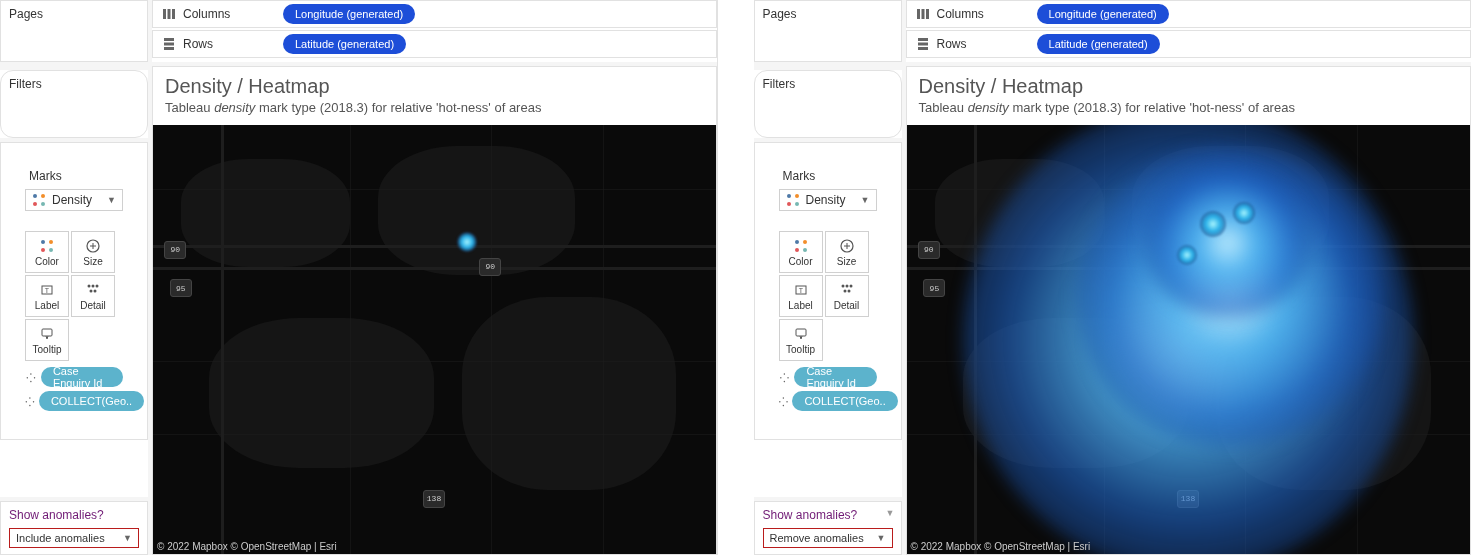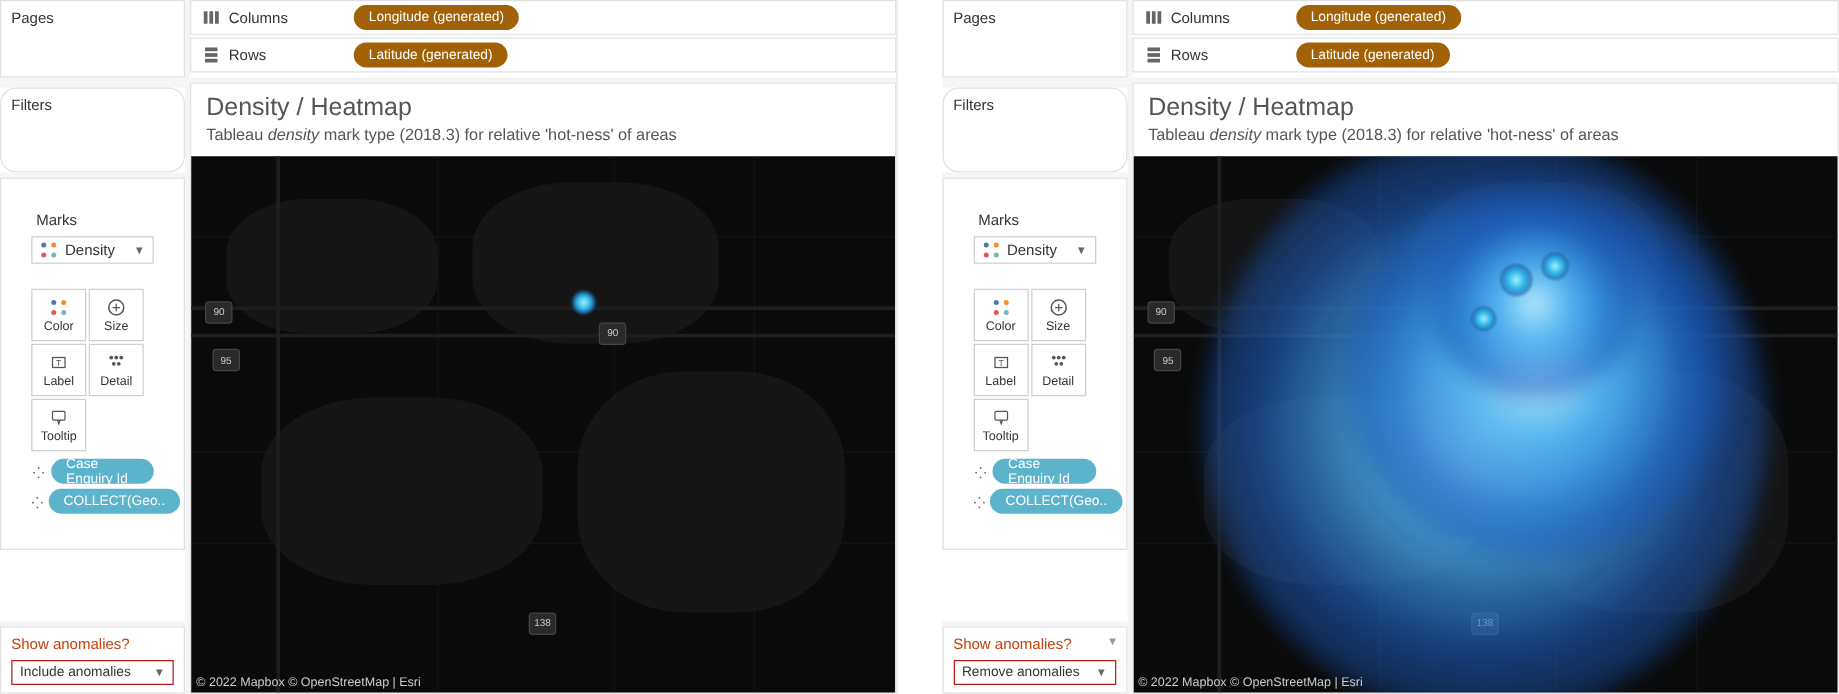--- a/index.html
+++ b/index.html
@@ -9,21 +9,21 @@
   .panel:last-child { border-right: none; }
   .top-shelves { display: flex; border-bottom: 4px solid #f5f5f5; }
   .left-col { width: 152px; flex-shrink: 0; border-right: 4px solid #f5f5f5; }
   .right-col { flex: 1; display: flex; flex-direction: column; }
   .card { border: 1px solid #e1e1e1; background: #fff; padding: 6px 8px; }
   .pages-card { height: 62px; }
   .shelf-row { display: flex; align-items: center; border: 1px solid #e1e1e1; background: #fff; padding: 4px 8px; margin-bottom: 2px; height: 28px; }
   .shelf-row:last-child { margin-bottom: 0; }
   .shelf-icon { width: 16px; height: 16px; display: flex; align-items: center; justify-content: center; color: #666; font-size: 13px; margin-right: 6px; }
   .shelf-label { font-size: 12px; color: #333; width: 100px; }
-  .pill { display: inline-flex; align-items: center; background: #a16207; color: #fff; border-radius: 12px; padding: 3px 12px; font-size: 11px; height: 20px; }
+  .pill { display: inline-flex; align-items: center; background: #1d4ed8; color: #fff; border-radius: 12px; padding: 3px 12px; font-size: 11px; height: 20px; }
   .pill-blue { background: #5cb3cc; }
   .gap { height: 4px; background: #f5f5f5; }
   .main-row { display: flex; flex: 1; }
   .sidebar { width: 152px; flex-shrink: 0; display: flex; flex-direction: column; border-right: 4px solid #f5f5f5; }
   .filters-card { height: 68px; border-radius: 13px; }
   .marks-card { padding: 24px; }
   .marks-title { font-size: 12px; color: #333; padding: 2px 4px 6px 4px; }
   .mark-type-select { display: flex; align-items: center; border: 1px solid #d0d0d0; padding: 3px 6px; background: #fff; cursor: pointer; justify-content: space-between; }
   .mark-type-left { display: flex; align-items: center; gap: 6px; }
   .mark-dots { width: 14px; height: 14px; position: relative; }
@@ -34,40 +34,40 @@
   .mark-dots .d4 { bottom: 1px; right: 1px; background: #76b7b2; }
   .caret { font-size: 9px; color: #666; }
   .mark-btns { display: flex; gap: 2px; margin-top: 20px; flex-wrap: wrap; }
   .mark-btn { width: 44px; height: 42px; border: 1px solid #d0d0d0; background: #fff; display: flex; flex-direction: column; align-items: center; justify-content: center; gap: 2px; cursor: pointer; }
   .mark-btn .icon { height: 16px; display: flex; align-items: center; justify-content: center; font-size: 14px; color: #555; }
   .mark-btn .lbl { font-size: 10px; color: #333; }
   .detail-pills { margin-top: 6px; }
   .detail-pill-row { display: flex; align-items: center; gap: 4px; margin-bottom: 4px; }
   .detail-icon { width: 16px; height: 16px; font-size: 12px; color: #666; text-align: center; }
   .anomaly-card { padding: 6px 8px; position: relative; }
-  .anomaly-title { font-size: 12px; color: #c2410c; margin-bottom: 6px; }
+  .anomaly-title { font-size: 12px; color: #701a75; margin-bottom: 6px; }
   .anomaly-select { display: flex; align-items: center; justify-content: space-between; border: 1px solid #b91c1c; padding: 3px 6px; font-size: 11px; background: #fff; cursor: pointer; }
   .anomaly-caret-corner { position: absolute; right: 6px; top: 6px; font-size: 9px; color: #999; }
   .viz-area { flex: 1; display: flex; flex-direction: column; border: 1px solid #e1e1e1; background: #fff; }
   .viz-header { padding: 8px 12px 4px 12px; }
   .viz-title { font-size: 20px; font-weight: 300; color: #555; }
   .viz-subtitle { font-size: 13px; color: #555; margin-top: 2px; }
   .viz-subtitle .italic { font-style: italic; }
   .map-container { flex: 1; position: relative; background: #0a0a0a; margin-top: 6px; overflow: hidden; }
   .map-bg { position: absolute; inset: 0; }
   .road { position: absolute; background: #1e1e1e; }
   .road.h { height: 3px; width: 100%; }
   .road.v { width: 3px; height: 100%; }
   .road.thin { opacity: 0.5; height: 1px; }
   .road.thinv { opacity: 0.5; width: 1px; }
   .patch { position: absolute; background: #151515; border-radius: 40%; }
   .heat-spot { position: absolute; border-radius: 50%; }
   .heat-small { width: 20px; height: 20px; background: radial-gradient(circle, #a6f5ff 0%, #2bb0e8 40%, rgba(20,60,120,0.5) 70%, transparent 100%); filter: blur(1px); }
   .heat-large { background: radial-gradient(circle, rgba(200,240,255,0.95) 0%, rgba(80,180,240,0.85) 25%, rgba(30,100,200,0.6) 55%, rgba(15,50,120,0.3) 80%, transparent 100%); filter: blur(8px); }
-  .shield { position: absolute; width: 22px; height: 18px; background: #2a2a2a; border: 1px solid #444; border-radius: 3px; display: flex; align-items: center; justify-content: center; font-size: 8px; color: #ccc; }
+  .shield { position: absolute; width: 22px; height: 18px; background: #2a2a2a; border: 1px solid #444; border-radius: 3px; display: flex; align-items: center; justify-content: center; font-size: 8px; color: #ccc; font-family: Liberation Mono, monospace; }
   .attribution { position: absolute; bottom: 2px; left: 4px; font-size: 10px; color: #ccc; z-index: 20; }
   .flex-spacer { flex: 1; }
 </style>
 </head>
 <body>
 
 <div class="app">
 
   <div class="panel">
     <div class="top-shelves">

